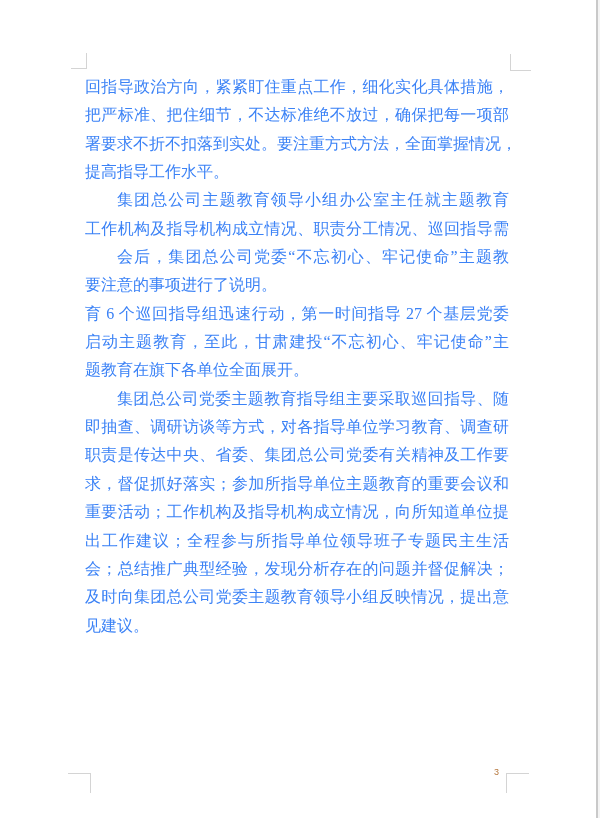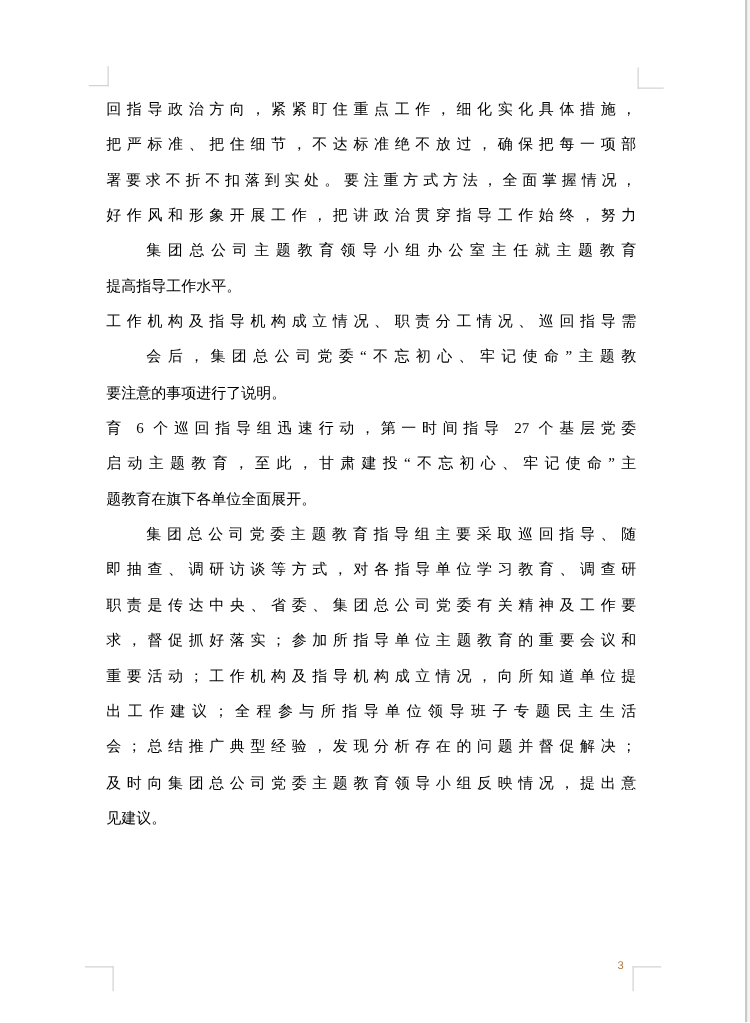--- a/index.html
+++ b/index.html
@@ -55,23 +55,23 @@
     font-size: 9px;
     color: #b5763c;
     font-family: "Liberation Sans", sans-serif;
   }
   
   .text-block {
     position: absolute;
     left: 85px;
     top: 73px;
     width: 424px;
-    font-size: 12px;
+    font-size: 16px;
     line-height: 28.35px;
-    color: #000000;
+    color: #3b82f6;
     letter-spacing: 0;
   }
   .line {
     white-space: nowrap;
     text-align: justify;
     text-align-last: justify;
     height: 28.35px;
     overflow: visible;
   }
   .line.end {
@@ -90,23 +90,22 @@
   <div class="mark mark-tr"></div>
   <div class="mark mark-bl"></div>
   <div class="mark mark-br"></div>
 
   <div class="page-number">3</div>
 
   <div class="text-block">
     <div class="line">回指导政治方向，紧紧盯住重点工作，细化实化具体措施，</div>
     <div class="line">把严标准、把住细节，不达标准绝不放过，确保把每一项部</div>
     <div class="line">署要求不折不扣落到实处。要注重方式方法，全面掌握情况，</div>
-    <div class="line">好作风和形象开展工作，把讲政治贯穿指导工作始终，努力</div>
+    <div class="line end">提高指导工作水平。</div>
     <div class="line indent">集团总公司主题教育领导小组办公室主任就主题教育</div>
-    <div class="line end">提高指导工作水平。</div>
     <div class="line">工作机构及指导机构成立情况、职责分工情况、巡回指导需</div>
     <div class="line indent">会后，集团总公司党委“不忘初心、牢记使命”主题教</div>
     <div class="line end">要注意的事项进行了说明。</div>
     <div class="line">育 6 个巡回指导组迅速行动，第一时间指导 27 个基层党委</div>
     <div class="line">启动主题教育，至此，甘肃建投“不忘初心、牢记使命”主</div>
     <div class="line end">题教育在旗下各单位全面展开。</div>
     <div class="line indent">集团总公司党委主题教育指导组主要采取巡回指导、随</div>
     <div class="line">即抽查、调研访谈等方式，对各指导单位学习教育、调查研</div>
     <div class="line">职责是传达中央、省委、集团总公司党委有关精神及工作要</div>
     <div class="line">求，督促抓好落实；参加所指导单位主题教育的重要会议和</div>

